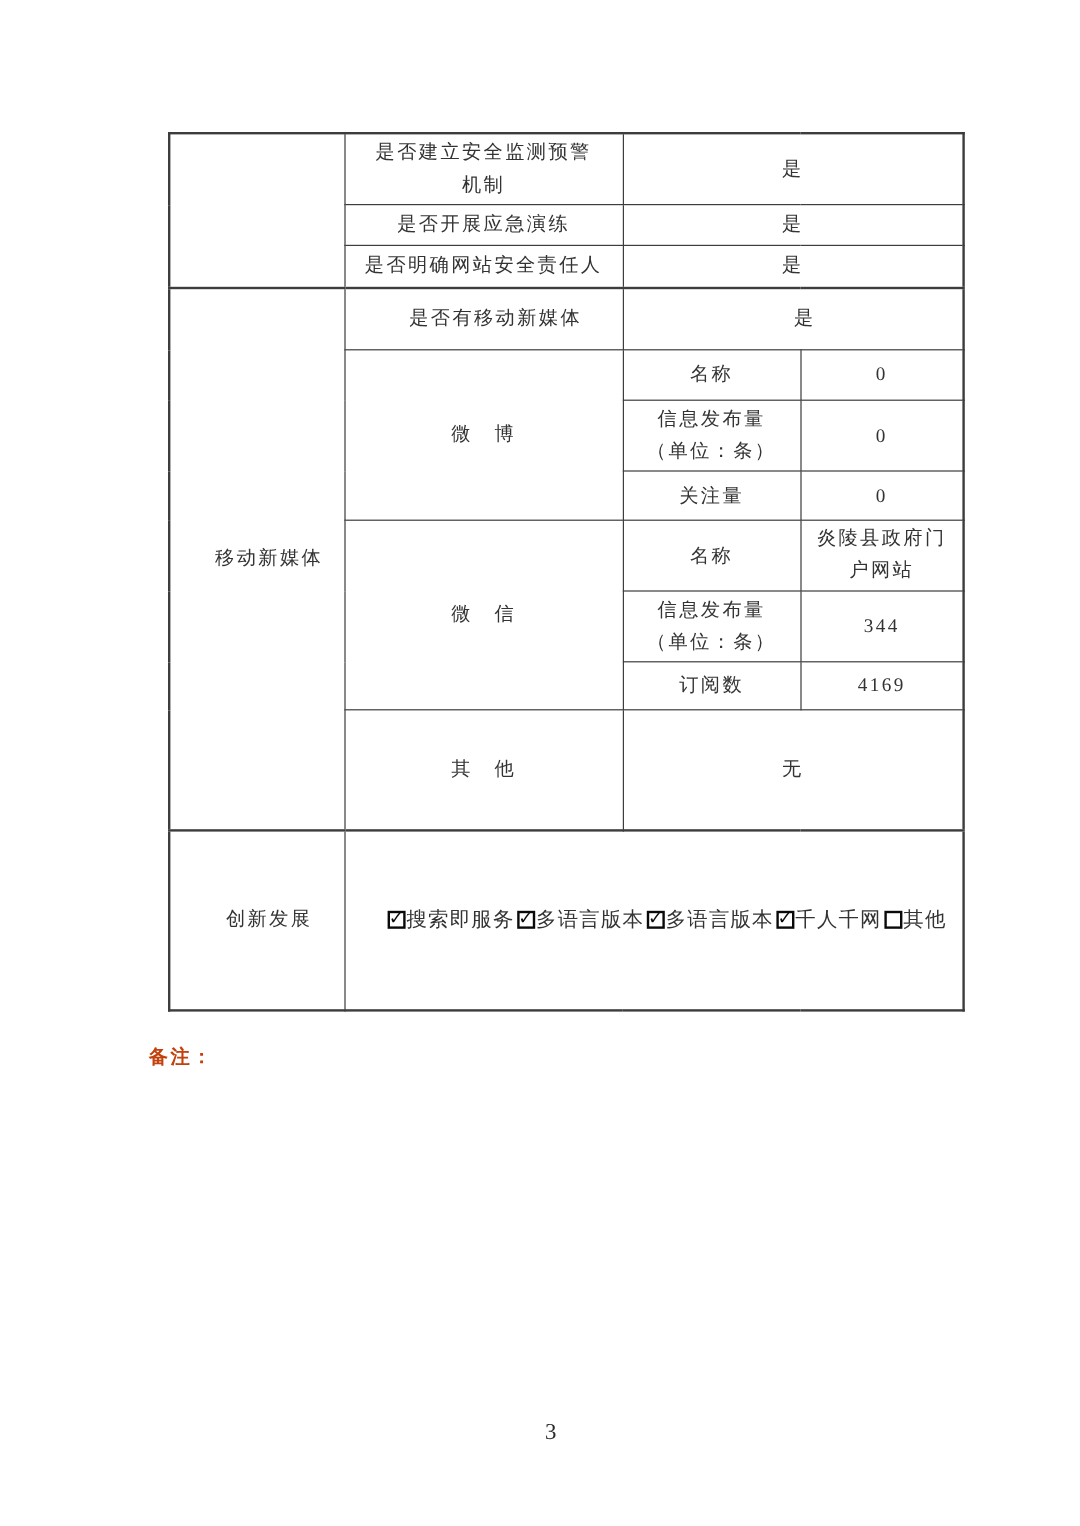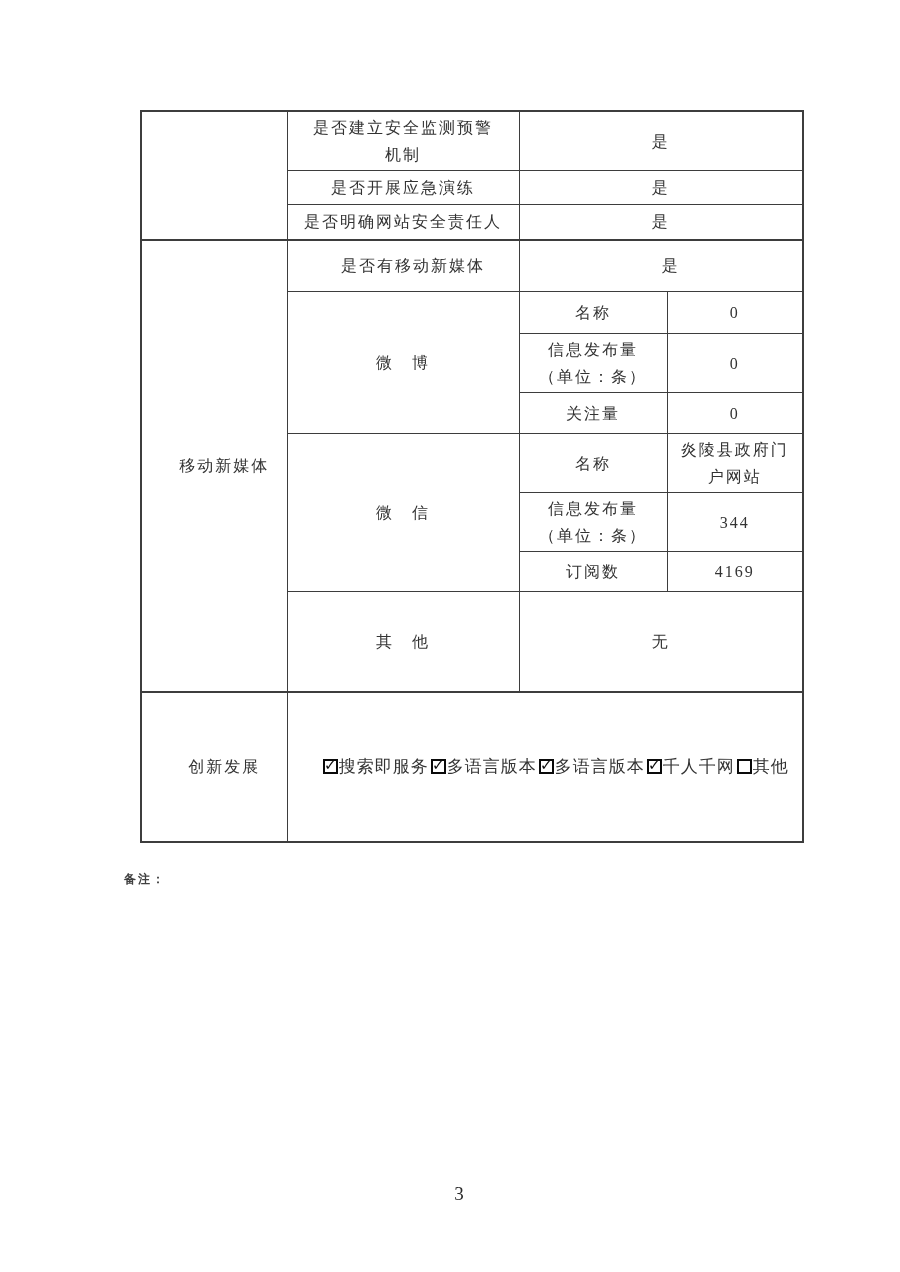--- a/index.html
+++ b/index.html
@@ -23,40 +23,40 @@
     padding:2px 8px;
     word-break:break-all;
   }
   tr.section-start > td { border-top-width:2px;padding-left:28px; }
 
   .r1{height:54px}.r2{height:34px}.r3{height:35px}.r4{height:52px}
   .r5{height:42px}.r6{height:56px}.r7{height:41px}.r8{height:58px}
   .r9{height:48px}.r10{height:40px}.r11{height:100px}.r12{height:150px}
 
   .line { display:block; }
-  td.value-narrow { padding:2px 10px; }
+  td.value-narrow { padding:2px 10px;font-family:Liberation Mono, monospace; }
   td.num { letter-spacing:1px; }
 
   td.innovation-cell { padding:2px 4px; }
   .cb-row {
     display:flex; align-items:center; justify-content:center;
     font-size:17px; letter-spacing:1px; white-space:nowrap;
   }
   .cb {
     display:inline-flex; align-items:center; justify-content:center;
     width:15px; height:15px; border:2px solid #0a0a0a;
     margin:0 1px 0 2px; flex:0 0 auto;
     font-family:"DejaVu Sans",sans-serif; font-size:15px; font-weight:bold;
     color:#0a0a0a; letter-spacing:0; line-height:1;
   }
   .cb.checked::before { content:"\2713"; margin-top:-2px; }
 
   .remarks {
     position:absolute; left:124px; top:871px;
-    font-size:12px; font-weight:bold; letter-spacing:2px; color:#404040;
+    font-size:16px; font-weight:bold; letter-spacing:2px; color:#c2410c;
   }
   .page-number {
     position:absolute; left:0; top:1183px; width:918px;
     text-align:center; font-size:19px; color:#2a2a2a;
   }
 </style>
 </head>
 <body>
 
 <div class="page">

